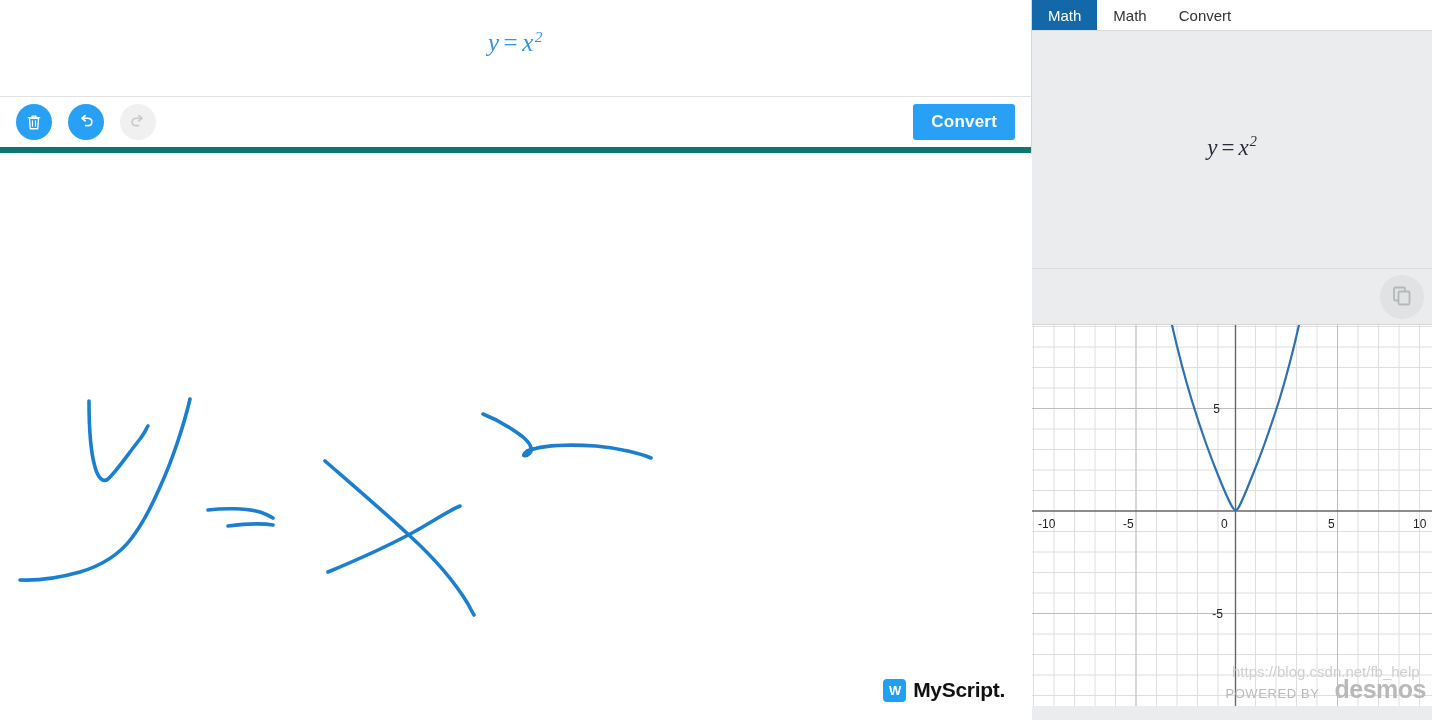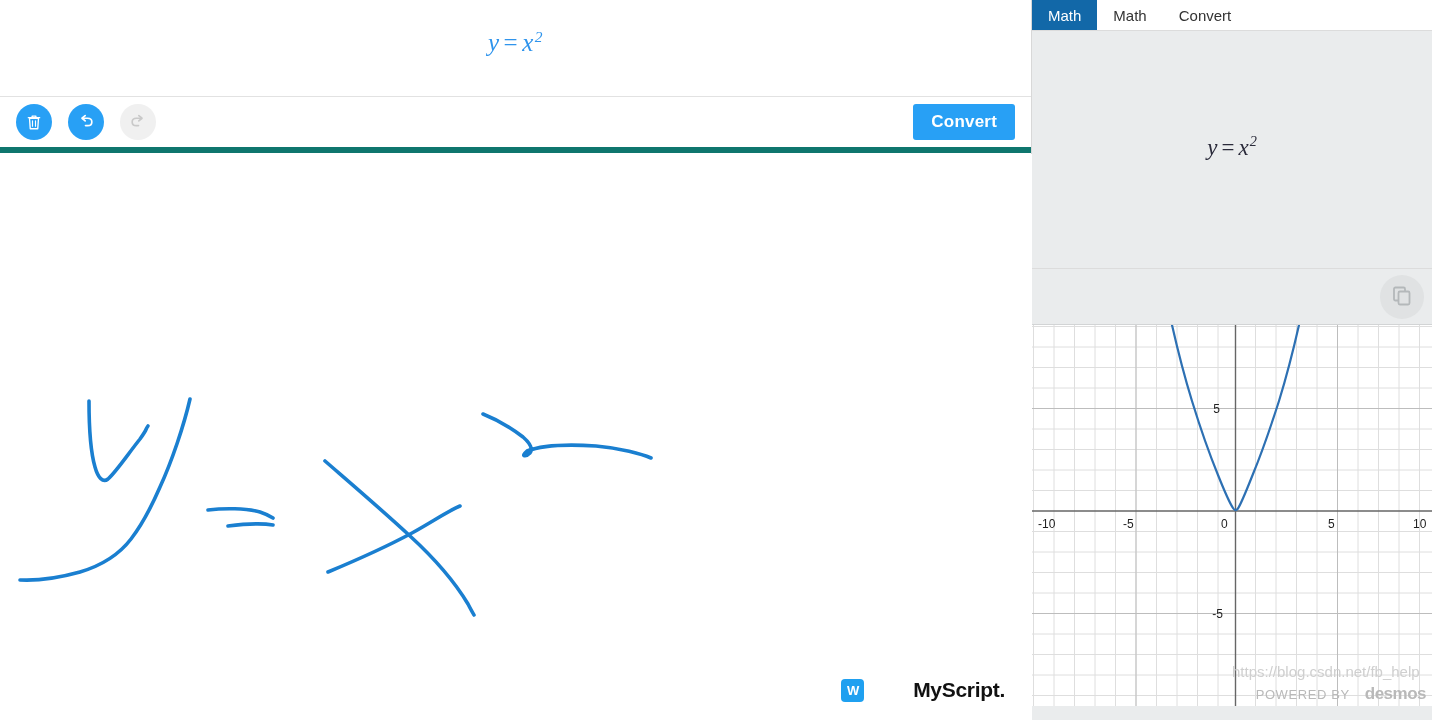--- a/index.html
+++ b/index.html
@@ -128,21 +128,20 @@
     font-size: 13px;
     font-weight: bold;
     font-family: "Liberation Sans", sans-serif;
     letter-spacing: -1px;
   }
   .brand-text {
     font-size: 21px;
     font-weight: bold;
     color: #111111;
     letter-spacing: -0.3px;
-    margin-left: 42px;
   }
 
   
   .right-pane {
     position: relative;
     width: 400px;
     height: 720px;
     background: #eaeced;
     flex: 0 0 400px;
   }
@@ -244,21 +243,21 @@
     align-items: baseline;
     gap: 15px;
     pointer-events: none;
   }
   .desmos-credit .powered {
     font-size: 13px;
     color: #b9b9b9;
     letter-spacing: 0.6px;
   }
   .desmos-credit .desmos {
-    font-size: 17px;
+    font-size: 25px;
     color: #b9b9b9;
     font-weight: bold;
     letter-spacing: -0.5px;
   }
 </style>
 </head>
 <body>
 
 <div class="app">
 

